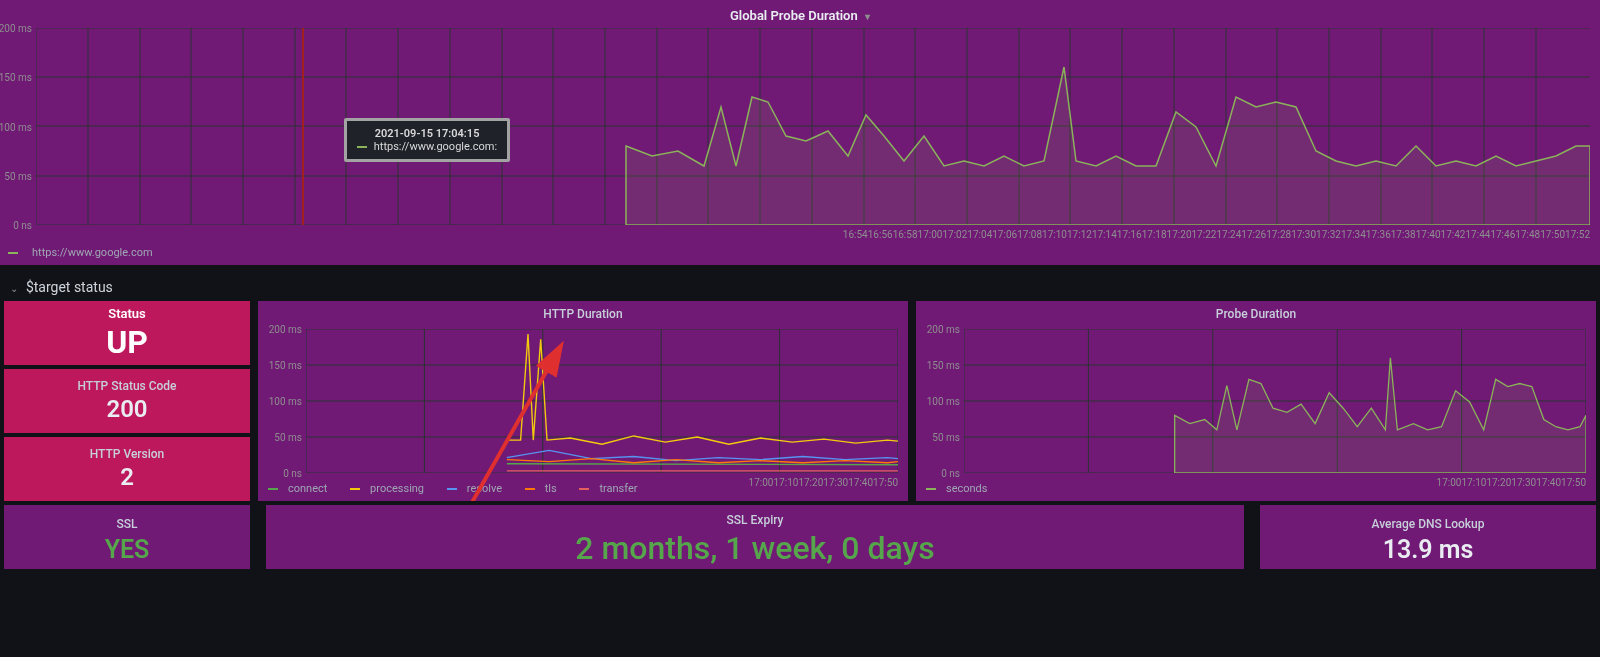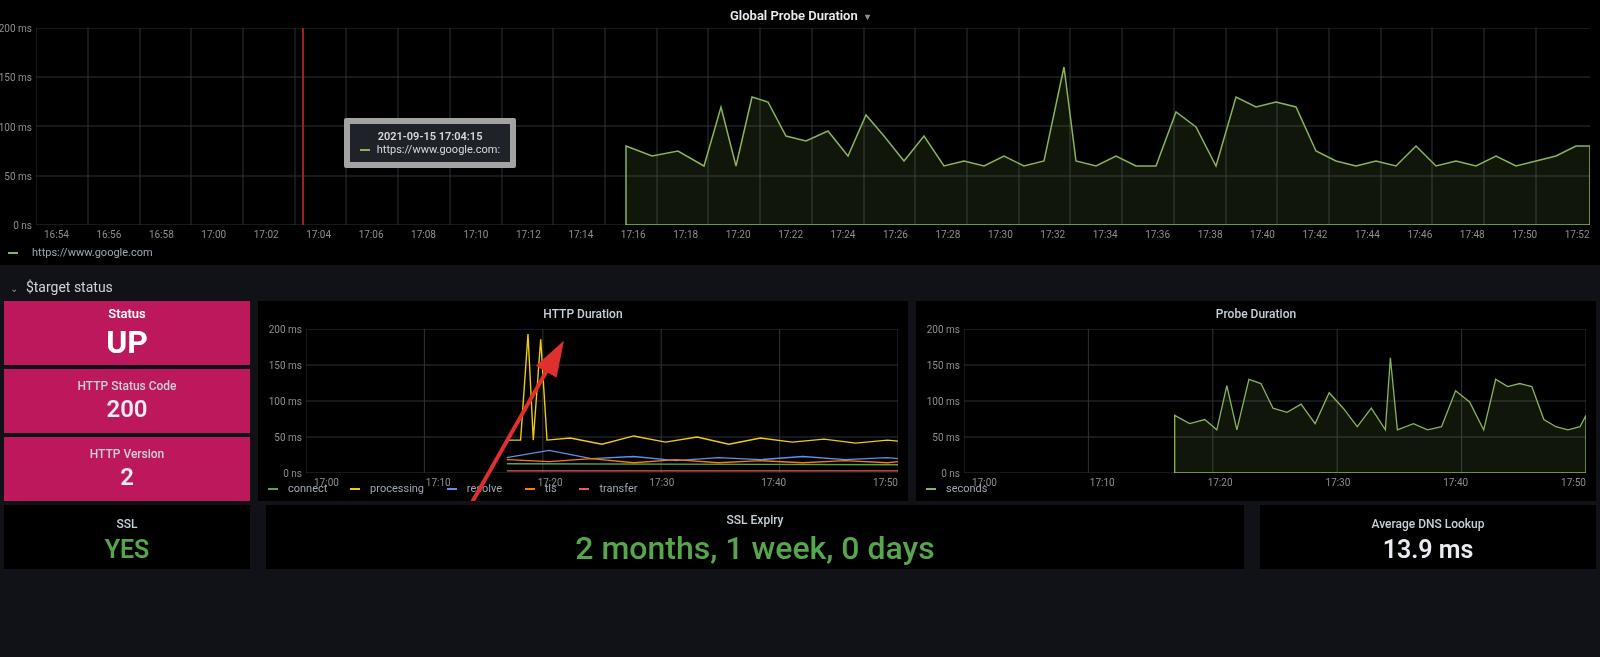--- a/index.html
+++ b/index.html
@@ -35,21 +35,21 @@
     left: 36px;
     right: 10px;
     top: 28px;
     bottom: 40px;
   }
   .tooltip {
     position: absolute;
     left: 344px;
     top: 118px;
     background: #1f2228;
-    border: 6px solid #a3a3a3;
+    border: 3px solid #a3a3a3;
     border-radius: 2px;
     padding: 6px 10px;
     font-size: 11px;
     z-index: 10;
     min-width: 140px;
   }
   .tooltip-ts { font-weight: 600; color: #d8d9da; text-align: center; }
   .tooltip-series { color: #d8d9da; margin-top: 0; }
   .series-pip { display: inline-block; width: 10px; height: 2px; vertical-align: middle; margin-right: 4px; }
   .legend-row {
@@ -74,21 +74,21 @@
     padding: 0 4px;
     height: 200px;
   }
   .bottom-row2 {
     display: flex;
     gap: 16px;
     padding: 4px 4px 0;
     height: 68px;
   }
   .panel {
-    background: #000000;
+    background: #701a75;
     position: relative;
     overflow: hidden;
   }
   .panel-title-sm {
     text-align: center;
     font-size: 12px;
     font-weight: 500;
     color: #c7d0d9;
     padding: 6px 0 2px;
   }
@@ -122,21 +122,21 @@
     white-space: nowrap;
   }
   .xlab-row {
     position: absolute;
     left: 0; right: 0;
     top: 100%;
     margin-top: 4px;
     font-size: 10px;
     color: #8e8e8e;
     display: flex;
-    justify-content: space-between;
+    justify-content: flex-end;
     margin-left: 8px;
   }
 
   .arrow { position: absolute; pointer-events: none; z-index: 20; }
 </style>
 </head>
 <body>
 
 <div class="top-panel panel">
   <div class="panel-title">

